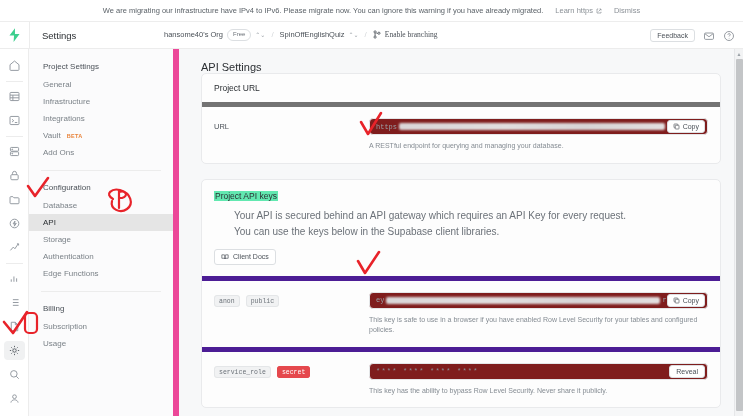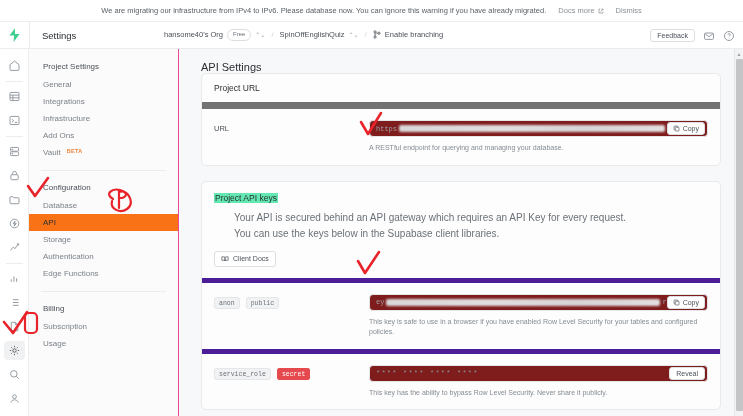--- a/index.html
+++ b/index.html
@@ -41,21 +41,21 @@
   }
   .crumbs { display: flex; align-items: center; gap: 6px; font-size: 7.5px; color: #4b5158; }
   .crumb { display: flex; align-items: center; gap: 4px; cursor: pointer; }
   .pill {
     font-size: 6px; color: #6b7178;
     border: 1px solid #dcdfe2; border-radius: 7px;
     padding: 1px 5px; line-height: 1.3;
   }
   .chev { font-size: 6px; color: #9aa0a6; }
   .sep { color: #d3d6d9; font-size: 8px; }
-  .branching { display: flex; align-items: center; gap: 4px; color: #4b5158; cursor: pointer; }
+  .branching { display: flex; align-items: center; gap: 4px; color: #4b5158; cursor: pointer; font-family: Liberation Serif, serif; }
   .hdr-right {
     position: absolute; right: 8px; top: 0; height: 27px;
     display: flex; align-items: center; gap: 8px;
   }
   .feedback-btn {
     font-size: 7px; color: #4b5158;
     border: 1px solid #dcdfe2; border-radius: 3px;
     padding: 2px 6px; background: #fff; cursor: pointer;
   }
   .hdr-ico { width: 12px; height: 12px; color: #8b9197; cursor: pointer; }
@@ -75,33 +75,33 @@
     display: flex; align-items: center; justify-content: center;
     color: #9399a0; border-radius: 4px; cursor: pointer;
   }
   .rail-ico.active { background: #f0f1f2; color: #5b6268; }
   .rail-div { width: 17px; height: 1px; background: #ececec; margin: 3px 0; }
   .rail-spacer { flex: 1; }
 
   
   .menu {
     width: 150px; background: #fbfbfc;
-    border-right: 1px solid #ec4899;
+    border-right: 6px solid #ec4899;
     padding: 10px 0 0 0;
   }
   .menu-group-title {
     font-size: 8px; color: #4b5158; font-weight: 500;
     padding: 3px 14px 5px 14px;
   }
   .menu-item {
     font-size: 8px; color: #7b8288;
     padding: 4px 14px; cursor: pointer;
-    display: flex; gap: 6px;
-  }
-  .menu-item.active { background: #f97316; color: #2b2f33; font-weight: 400; }
+    display: flex; align-items: center; gap: 6px;
+  }
+  .menu-item.active { background: #e5e5e5; color: #2b2f33; font-weight: 400; }
   .menu-div { height: 1px; background: #ececec; margin: 9px 12px 9px 12px; }
   .beta {
     font-size: 5.5px; color: #e8833a; font-weight: 600; letter-spacing: .3px;
   }
 
   
   .main {
     flex: 1; background: #f7f8f9;
     padding: 12px 22px 0 22px;
     overflow: hidden; position: relative;
@@ -109,21 +109,21 @@
   .page-title { font-size: 11px; color: #2b2f33; font-weight: 500; }
 
   .card {
     background: #fdfdfd;
     border: 1px solid #e9eaec;
     border-radius: 5px;
     margin-bottom: 15px;
   }
   .card-head {
     padding: 9px 12px;
-    border-bottom: 7px solid #737373;
+    border-bottom: 5px solid #737373;
     font-size: 8.5px; color: #2b2f33;
   }
   .card-body { padding: 11px 12px; }
   .row { display: flex; align-items: flex-start; }
   .row-label { width: 155px; font-size: 7.5px; color: #4b5158; padding-top: 4px; }
   .row-field { flex: 1; }
 
   .input-wrap {
     position: relative; display: flex; align-items: center;
     background: #7f1d1d; border: 1px solid #e4e6e8; border-radius: 4px;
@@ -189,23 +189,23 @@
 
   
   .anno { position: absolute; pointer-events: none; }
 </style>
 </head>
 <body>
 
 <div id="app">
 
   <div class="banner">
-    <span>We are migrating our infrastructure from IPv4 to IPv6. Please database now. You can ignore this warning if you have already migrated.</span>
+    <span>We are migrating our infrastructure have IPv4 to IPv6. Please migrate now. You can ignore this warning if you have already migrated.</span>
     <span class="banner-learn">
-      <span>Docs more</span>
+      <span>Learn https</span>
       <svg class="ext-ico" viewBox="0 0 12 12" fill="none" stroke="currentColor" stroke-width="1.4">
         <path d="M4.5 2H2v8h8V7.5M7 2h3v3M5 7l5-5"></path>
       </svg>
     </span>
     <span class="banner-dismiss">Dismiss</span>
   </div>
 
   <div class="header">
     <div class="logo-cell">
       <svg class="bolt" viewBox="0 0 24 30">
@@ -339,31 +339,31 @@
           </svg>
       </div>
     </div>
 
     <div class="menu">
       <div class="menu-group-title">Project Settings</div>
       <div class="menu-item">
         <span>General</span>
       </div>
       <div class="menu-item">
+        <span>Infrastructure</span>
+      </div>
+      <div class="menu-item">
         <span>Integrations</span>
-      </div>
-      <div class="menu-item">
-        <span>Infrastructure</span>
-      </div>
-      <div class="menu-item">
-        <span>Add Ons</span>
       </div>
       <div class="menu-item">
         <span>Vault</span>
         <span class="beta">BETA</span>
+      </div>
+      <div class="menu-item">
+        <span>Add Ons</span>
       </div>
 
       <div class="menu-div"></div>
 
       <div class="menu-group-title">Configuration</div>
       <div class="menu-item">
         <span>Database</span>
       </div>
       <div class="menu-item active">
         <span>API</span>

